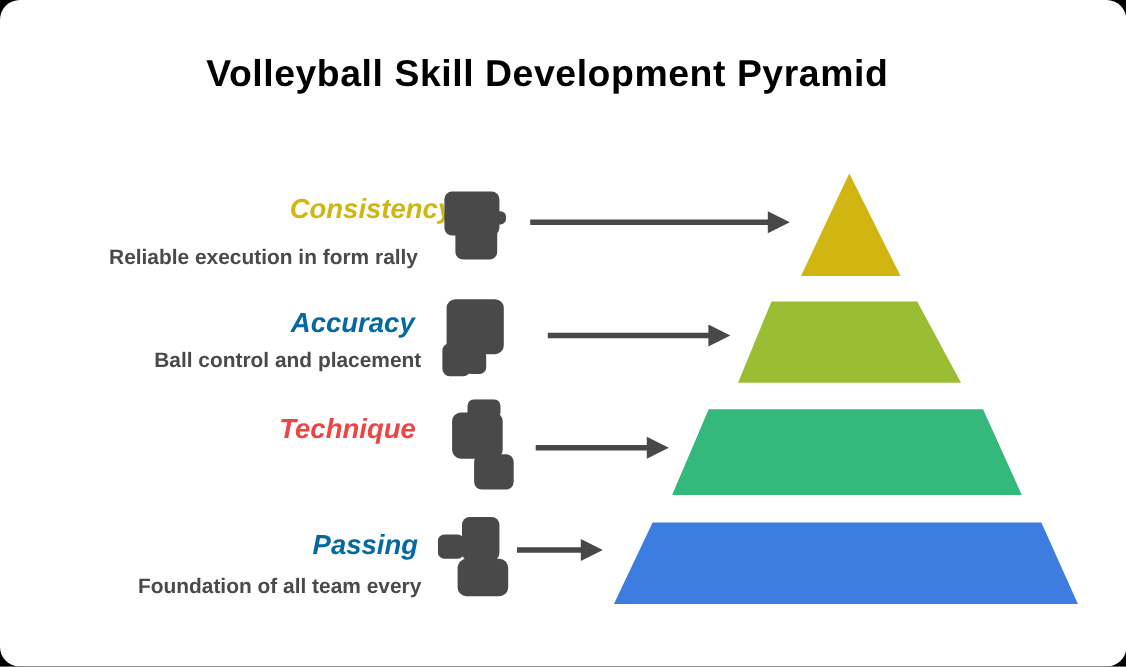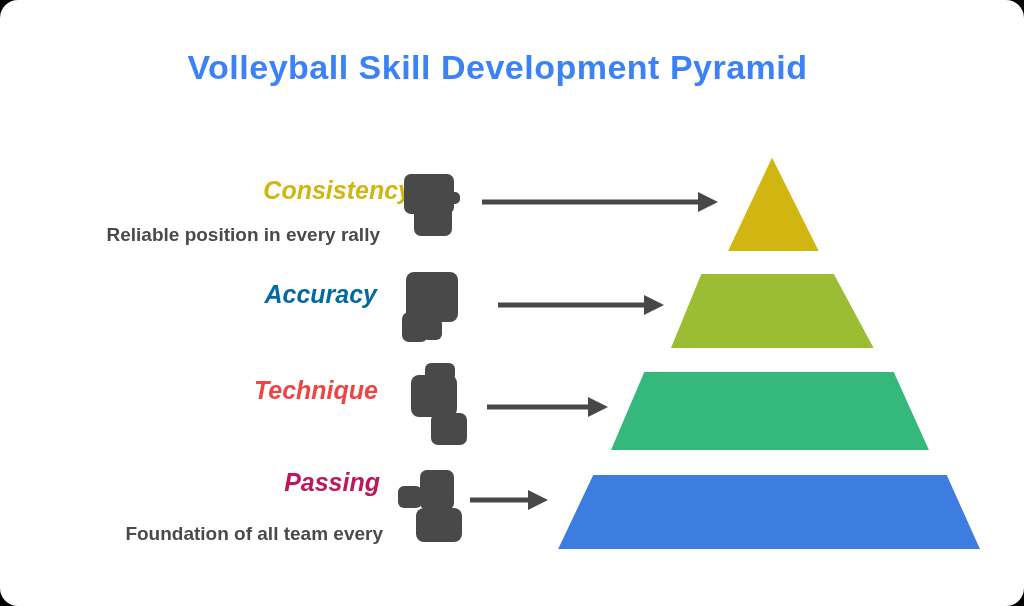--- a/index.html
+++ b/index.html
@@ -6,21 +6,21 @@
   body{
     width:1024px;height:606px;position:relative;background:#000;
     font-family:"Liberation Sans","DejaVu Sans",sans-serif;
     overflow:hidden;
   }
   .canvas{
     position:absolute;inset:0;background:#ffffff;border-radius:18px;overflow:hidden;
   }
   .title{
     position:absolute;left:185px;top:48px;width:625px;
-    text-align:center;font-size:34px;font-weight:bold;color:#3b82f6;
+    text-align:center;font-size:34px;font-weight:bold;color:#000000;
     letter-spacing:0.5px;
   }
   .lvl-label{
     position:absolute;font-size:25px;font-weight:bold;font-style:italic;
     white-space:nowrap;text-align:right;
   }
   .lvl-desc{
     position:absolute;font-size:19px;font-weight:bold;color:#4a4a4a;
     white-space:nowrap;text-align:right;
   }
@@ -30,27 +30,28 @@
   .scribble rect{fill:#494949;}
 </style>
 </head>
 <body>
 
 <div class="canvas">
 
   <div class="title">Volleyball Skill Development Pyramid</div>
 
   <div class="lvl-label right-anchor" style="left: 412px; top: 176px; color: rgb(209, 181, 17);">Consistency</div>
-  <div class="lvl-desc right-anchor" style="left:380px;top:224px;">Reliable position in every rally</div>
+  <div class="lvl-desc right-anchor" style="left:380px;top:224px;">Reliable execution in form rally</div>
 
   <div class="lvl-label right-anchor" style="left: 377px; top: 280px; color: #0369a1;">Accuracy</div>
+  <div class="lvl-desc right-anchor" style="left:383px;top:318px;">Ball control and placement</div>
 
   <div class="lvl-label right-anchor" style="left: 378px; top: 376px; color: #ef4444;">Technique</div>
 
-  <div class="lvl-label right-anchor" style="left: 380px; top: 468px; color: #be185d;">Passing</div>
+  <div class="lvl-label right-anchor" style="left: 380px; top: 482px; color: #0369a1;">Passing</div>
   <div class="lvl-desc right-anchor" style="left:383px;top:523px;">Foundation of all team every</div>
 
   <svg class="scribble" style="left:402px;top:170px;" width="62" height="68" viewBox="0 0 62 68">
     <rect x="2" y="4" width="50" height="40" rx="7"></rect>
     <rect x="12" y="34" width="38" height="32" rx="7"></rect>
     <rect x="44" y="22" width="14" height="12" rx="5"></rect>
   </svg>
   <svg class="scribble" style="left:402px;top:270px;" width="66" height="76" viewBox="0 0 66 76">
     <rect x="4" y="2" width="52" height="50" rx="8"></rect>
     <rect x="0" y="42" width="26" height="30" rx="7"></rect>

